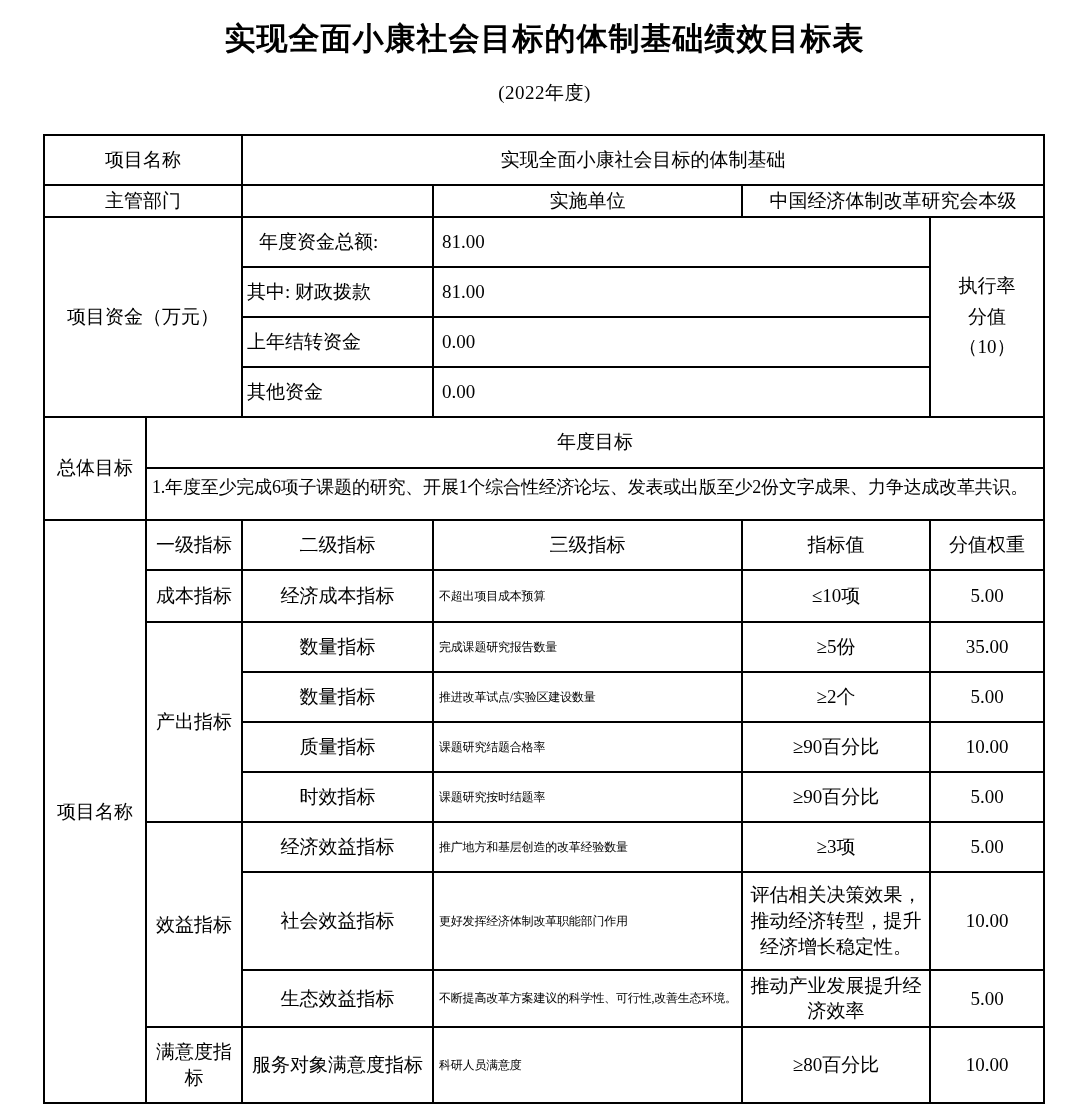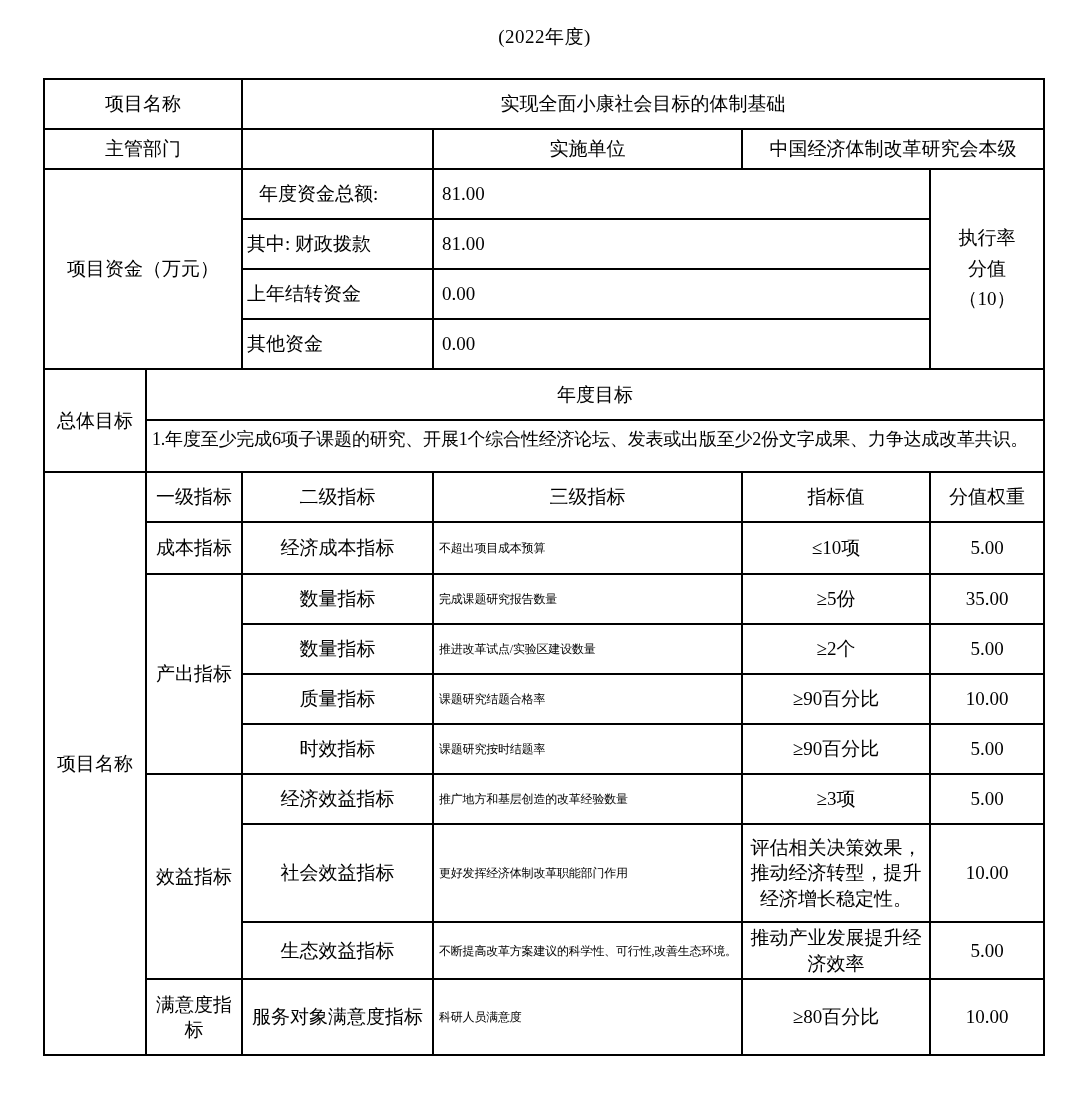--- a/index.html
+++ b/index.html
@@ -27,28 +27,29 @@
     word-break:break-all;
   }
   td.lbl{text-align:center;}
   td.fund-first{text-align:left;padding-left:16px;}
   td.fund-right{text-align:left;padding-right:1px;}
   td.fund-val{text-align:left;padding-left:8px;font-family:"Liberation Serif","DejaVu Serif",serif;}
   td.l3{text-align:left;font-size:12px;padding-left:5px;padding-right:4px;letter-spacing:-0.2px;}
   td.obj-content{text-align:left;font-size:18px;padding:4px 5px;line-height:1.6;vertical-align:top;letter-spacing:-0.2px;}
   td.exec-rate span{display:block;line-height:1.6;}
   
-  tr.h50{height:50px;} tr.h48{height:40px;border-radius:8px;} tr.h51{height:51px;}
+  tr.h50{height:50px;} tr.h48{height:31px;border-radius:8px;} tr.h51{height:51px;}
   tr.h52{height:52px;} tr.h98{height:98px;} tr.h58{height:76px;}
 </style>
 </head>
 <body>
 
 <div class="page">
 
+  <h1 class="doc-title">实现全面小康社会目标的体制基础绩效目标表</h1>
   <div class="doc-subtitle">(2022年度)</div>
 
   <table class="main">
     <colgroup>
       <col style="width:102px">
         <col style="width:96px">
         <col style="width:191px">
       <col style="width:309px">
         <col style="width:188px">
         <col style="width:114px">

